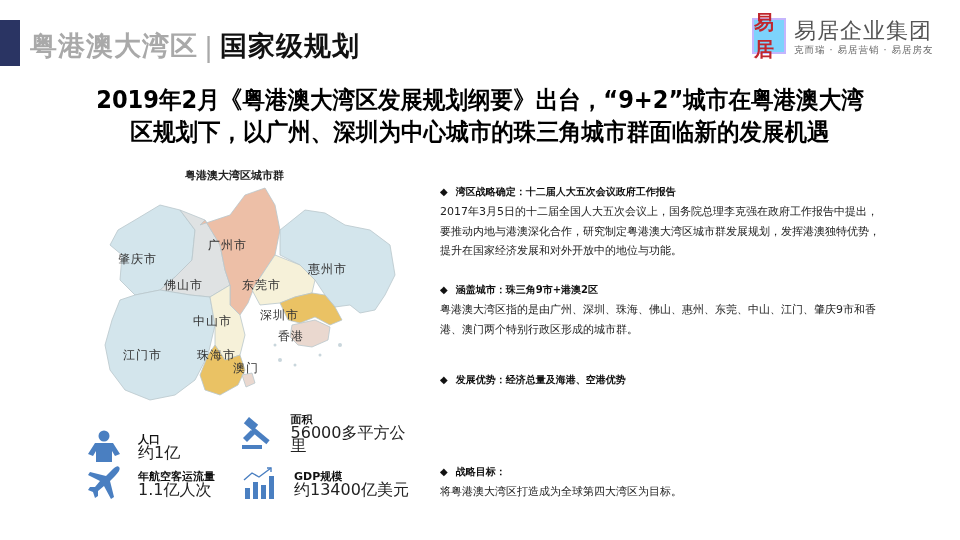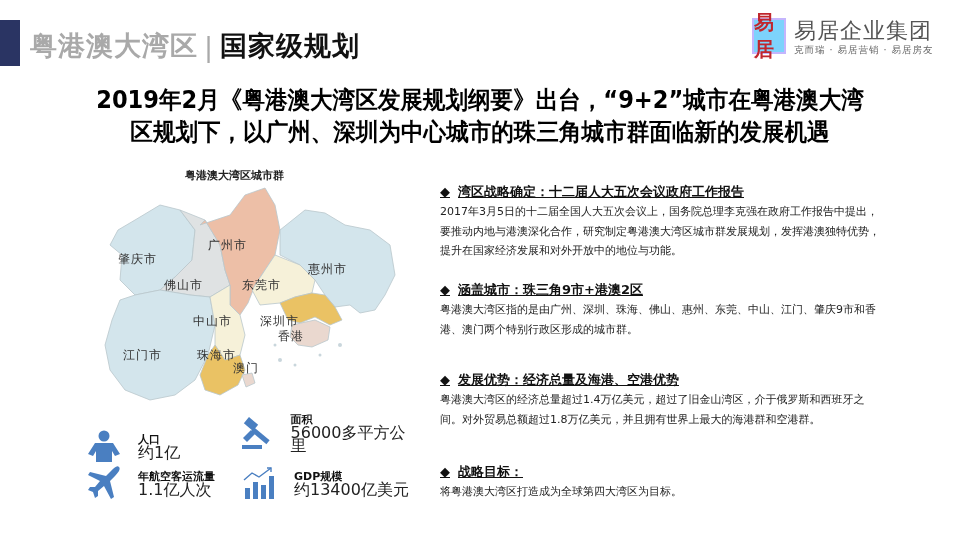--- a/index.html
+++ b/index.html
@@ -25,21 +25,21 @@
 
   .stats { position: absolute; left: 80px; top: 405px; width: 330px; height: 110px; }
   .stat { position: absolute; display: flex; align-items: center; }
   .stat .icon { width: 40px; height: 36px; display: flex; align-items: center; justify-content: center; }
   .stat .txt { margin-left: 14px; }
   .stat .label { font-size: 11px; font-weight: bold; color: #111; line-height: 13px; }
   .stat .value { font-size: 16px; color: #222; line-height: 13px; }
 
   .sections { position: absolute; left: 440px; top: 184px; width: 440px; }
   .section { position: absolute; left: 0; width: 440px; }
-  .section .head { font-size: 13px; font-weight: bold; color: #111; line-height: 16px; white-space: nowrap; text-decoration: underline; }
+  .section .head { font-size: 10px; font-weight: bold; color: #111; line-height: 16px; white-space: nowrap; }
   .section .head .diamond { margin-right: 8px; }
   .section .body { font-size: 11px; color: #222; line-height: 19.5px; margin-top: 2px; }
 </style>
 </head>
 <body>
 
 <div class="accent-bar"></div>
 <div class="header-title">
   <span class="gray">粤港澳大湾区</span>
   <span class="sep">|</span>
@@ -93,21 +93,21 @@
         <circle cx="260" cy="160" r="2"></circle>
         <circle cx="195" cy="160" r="1.5"></circle>
     </g>
   </svg>
   <span class="map-label" style="left:38px;top:66px;">肇庆市</span>
   <span class="map-label" style="left:128px;top:52px;text-align:right;">广州市</span>
   <span class="map-label" style="left:84px;top:92px;">佛山市</span>
   <span class="map-label" style="left:162px;top:92px;">东莞市</span>
   <span class="map-label" style="left:228px;top:76px;">惠州市</span>
   <span class="map-label" style="left:113px;top:128px;">中山市</span>
-  <span class="map-label" style="left:180px;top:128px;">深圳市</span>
+  <span class="map-label" style="left:180px;top:122px;">深圳市</span>
   <span class="map-label" style="left:198px;top:143px;">香港</span>
   <span class="map-label" style="left:43px;top:162px;">江门市</span>
   <span class="map-label" style="left:117px;top:162px;">珠海市</span>
   <span class="map-label" style="left:153px;top:175px;">澳门</span>
 </div>
 
 <div class="stats">
   <div class="stat" style="left:4px;top:8px;margin-top:15px;">
     <div class="icon">
       <svg width="34" height="34" viewBox="0 0 34 34">
@@ -171,19 +171,18 @@
   <div class="section" style="top:0px;">
     <div class="head"><span class="diamond">◆</span><span>湾区战略确定：十二届人大五次会议政府工作报告</span></div>
     <div class="body">2017年3月5日的十二届全国人大五次会议上，国务院总理李克强在政府工作报告中提出，要推动内地与港澳深化合作，研究制定粤港澳大湾区城市群发展规划，发挥港澳独特优势，提升在国家经济发展和对外开放中的地位与功能。</div>
   </div>
   <div class="section" style="top:98px;">
     <div class="head"><span class="diamond">◆</span><span>涵盖城市：珠三角9市+港澳2区</span></div>
     <div class="body">粤港澳大湾区指的是由广州、深圳、珠海、佛山、惠州、东莞、中山、江门、肇庆9市和香港、澳门两个特别行政区形成的城市群。</div>
   </div>
   <div class="section" style="top:188px;">
     <div class="head"><span class="diamond">◆</span><span>发展优势：经济总量及海港、空港优势</span></div>
-    <div class="body">粤港澳大湾区的经济总量超过1.4万亿美元，超过了旧金山湾区，介于俄罗斯和西班牙之间。对外贸易总额超过1.8万亿美元，并且拥有世界上最大的海港群和空港群。</div>
   </div>
   <div class="section" style="top:280px;">
     <div class="head"><span class="diamond">◆</span><span>战略目标：</span></div>
     <div class="body">将粤港澳大湾区打造成为全球第四大湾区为目标。</div>
   </div>
 </div>
 
 </body></html>

